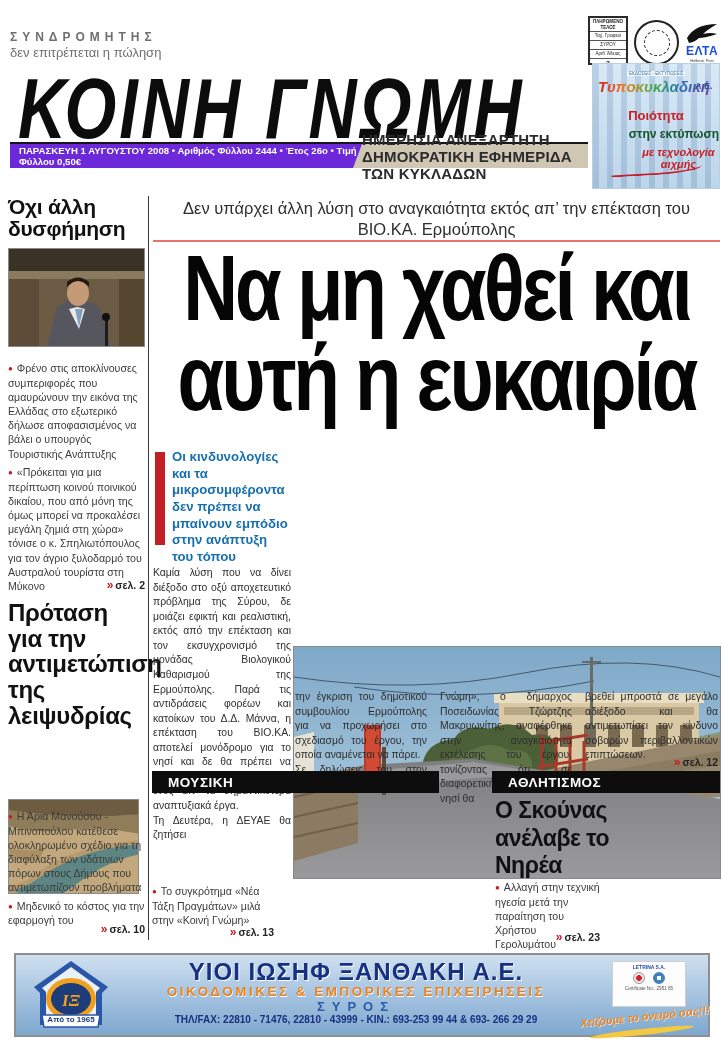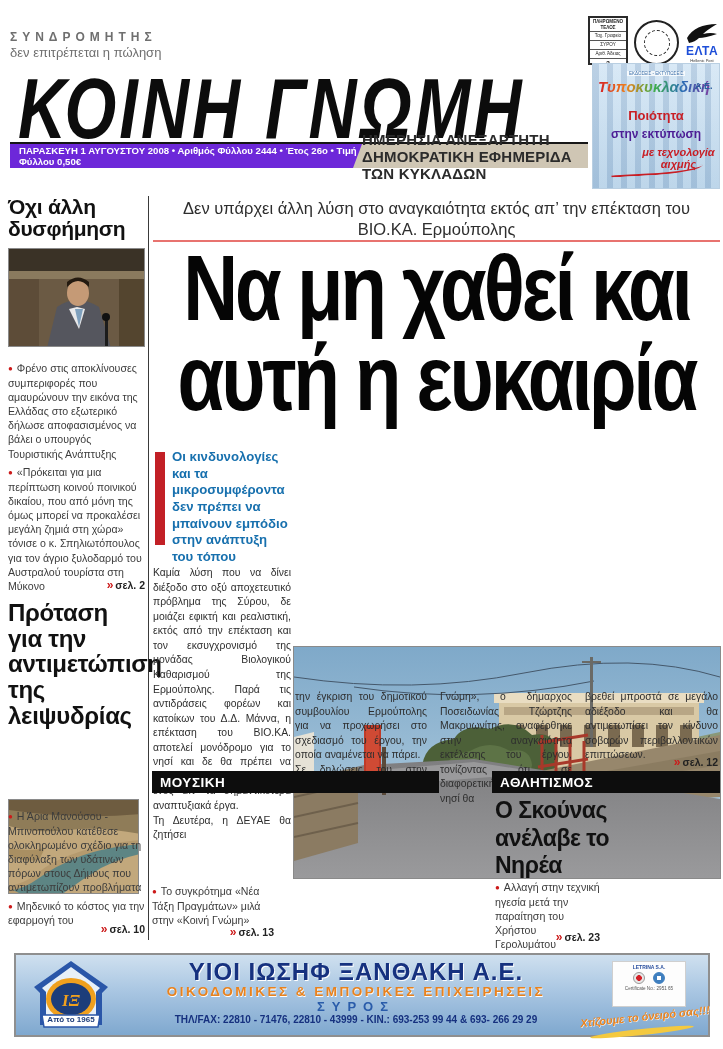--- a/index.html
+++ b/index.html
@@ -42,21 +42,21 @@
   .print-ad .bg { position:absolute; inset:0;
     background:
       repeating-linear-gradient(90deg, rgba(90,130,175,.25) 0 6px, rgba(205,225,242,.2) 6px 14px),
       linear-gradient(#dcebf7, #b9d3e8);
   }
   .print-ad .chip { position:absolute; left:34px; top:7px; font-size:4.5px; color:#3a6ea8; background:rgba(255,255,255,.8); padding:0 2px; }
   .print-ad .brand { position:absolute; left:5px; top:14px; font-size:15px; font-weight:bold; font-style:italic;
     background:linear-gradient(90deg,#d42027,#ef7f1a,#3fae49,#2a6eb5,#7b3fa0); -webkit-background-clip:text; background-clip:text; color:transparent; }
   .print-ad .brand-suffix { position:absolute; left:102px; top:17px; font-size:9px; font-weight:bold; color:#2a5e9e; }
   .print-ad .l1 { position:absolute; left:0; top:44px;  width:100%; text-align:center; font-size:13px; font-weight:bold; color:#c81e25; }
-  .print-ad .l2 { position:absolute; left:0; top:63px;  width:100%; text-align:center; font-size:12px; font-weight:bold; color:#4c1d95; }
+  .print-ad .l2 { position:absolute; left:0; top:63px;  width:100%; text-align:right; font-size:12px; font-weight:bold; color:#14532d; }
   .print-ad .l3 { position:absolute; left:0; top:82px;  width:100%; text-align:center; font-size:11px; font-weight:bold; font-style:italic; color:#c81e25;padding-left:45px; }
   .print-ad .swoosh { position:absolute; left:18px; top:103px; width:92px; height:8px;
     border-bottom:2.5px solid #c81e25; border-radius:0 0 60%/0 0 8px; transform:rotate(-3deg); }
 
   .datebar { left:10px; top:142px; width:578px; height:26px; background:#cfc6b4; border-top:2px solid #161616; }
   .datebar-blue { position:absolute; left:0; top:0; width:352px; height:100%; background:#6d28d9;
     clip-path:polygon(0 0, 100% 0, calc(100% - 9px) 100%, 0 100%);
     display:flex; align-items:center; padding-left:9px; }
   .datebar-blue span { font-size:9.6px; font-weight:bold; color:#fff; }
   .datebar-right { position:absolute; left:352px; top:0; right:0; height:100%;
@@ -85,21 +85,21 @@
   .standfirst { left:172px; top:449px; width:119px; font-size:13.2px; font-weight:bold; color:#1770ae; line-height:1.26; }
 
   .bodycol { font-size:10.4px; line-height:1.4; color:#2e2e2e; text-align:justify; white-space:pre-line; }
   .bodycol1 { left:153px; top:566px; width:138px; }
   .mainphoto { left:293px; top:452px; width:428px; height:233px; border:1px solid #8a8a8a; }
   .bodycol2 { left:295px; top:690px; width:132px; }
   .bodycol3 { left:440px; top:690px; width:132px; }
   .bodycol4 { left:585px; top:690px; width:133px; }
   .mainref { left:585px; top:755px; width:133px; }
 
-  .section-bar { background:#0d0d0d; color:#fff; display:flex; align-items:center; padding:0 8px; height:22px; }
+  .section-bar { background:#0d0d0d; color:#fff; display:flex; align-items:center; padding:0 16px; height:22px; }
   .section-bar span { font-size:13.5px; font-weight:bold; letter-spacing:.5px; }
   .musicbar  { left:152px; top:771px; width:287px; }
   .sportsbar { left:492px; top:771px; width:228px; }
 
   .music-title  { left:152px; top:799px; width:125px; font-size:23px; font-weight:bold; line-height:1.15; color:#111; letter-spacing:-.5px; }
   .music-bullet { left:152px; top:884px; width:122px; }
   .music-ref    { left:152px; top:925px; width:122px; }
 
   .sports-title  { left:495px; top:797px; width:115px; font-size:23px; font-weight:bold; line-height:1.2; color:#111; letter-spacing:-.5px; }
   .sports-bullet { left:495px; top:880px; width:105px; }

